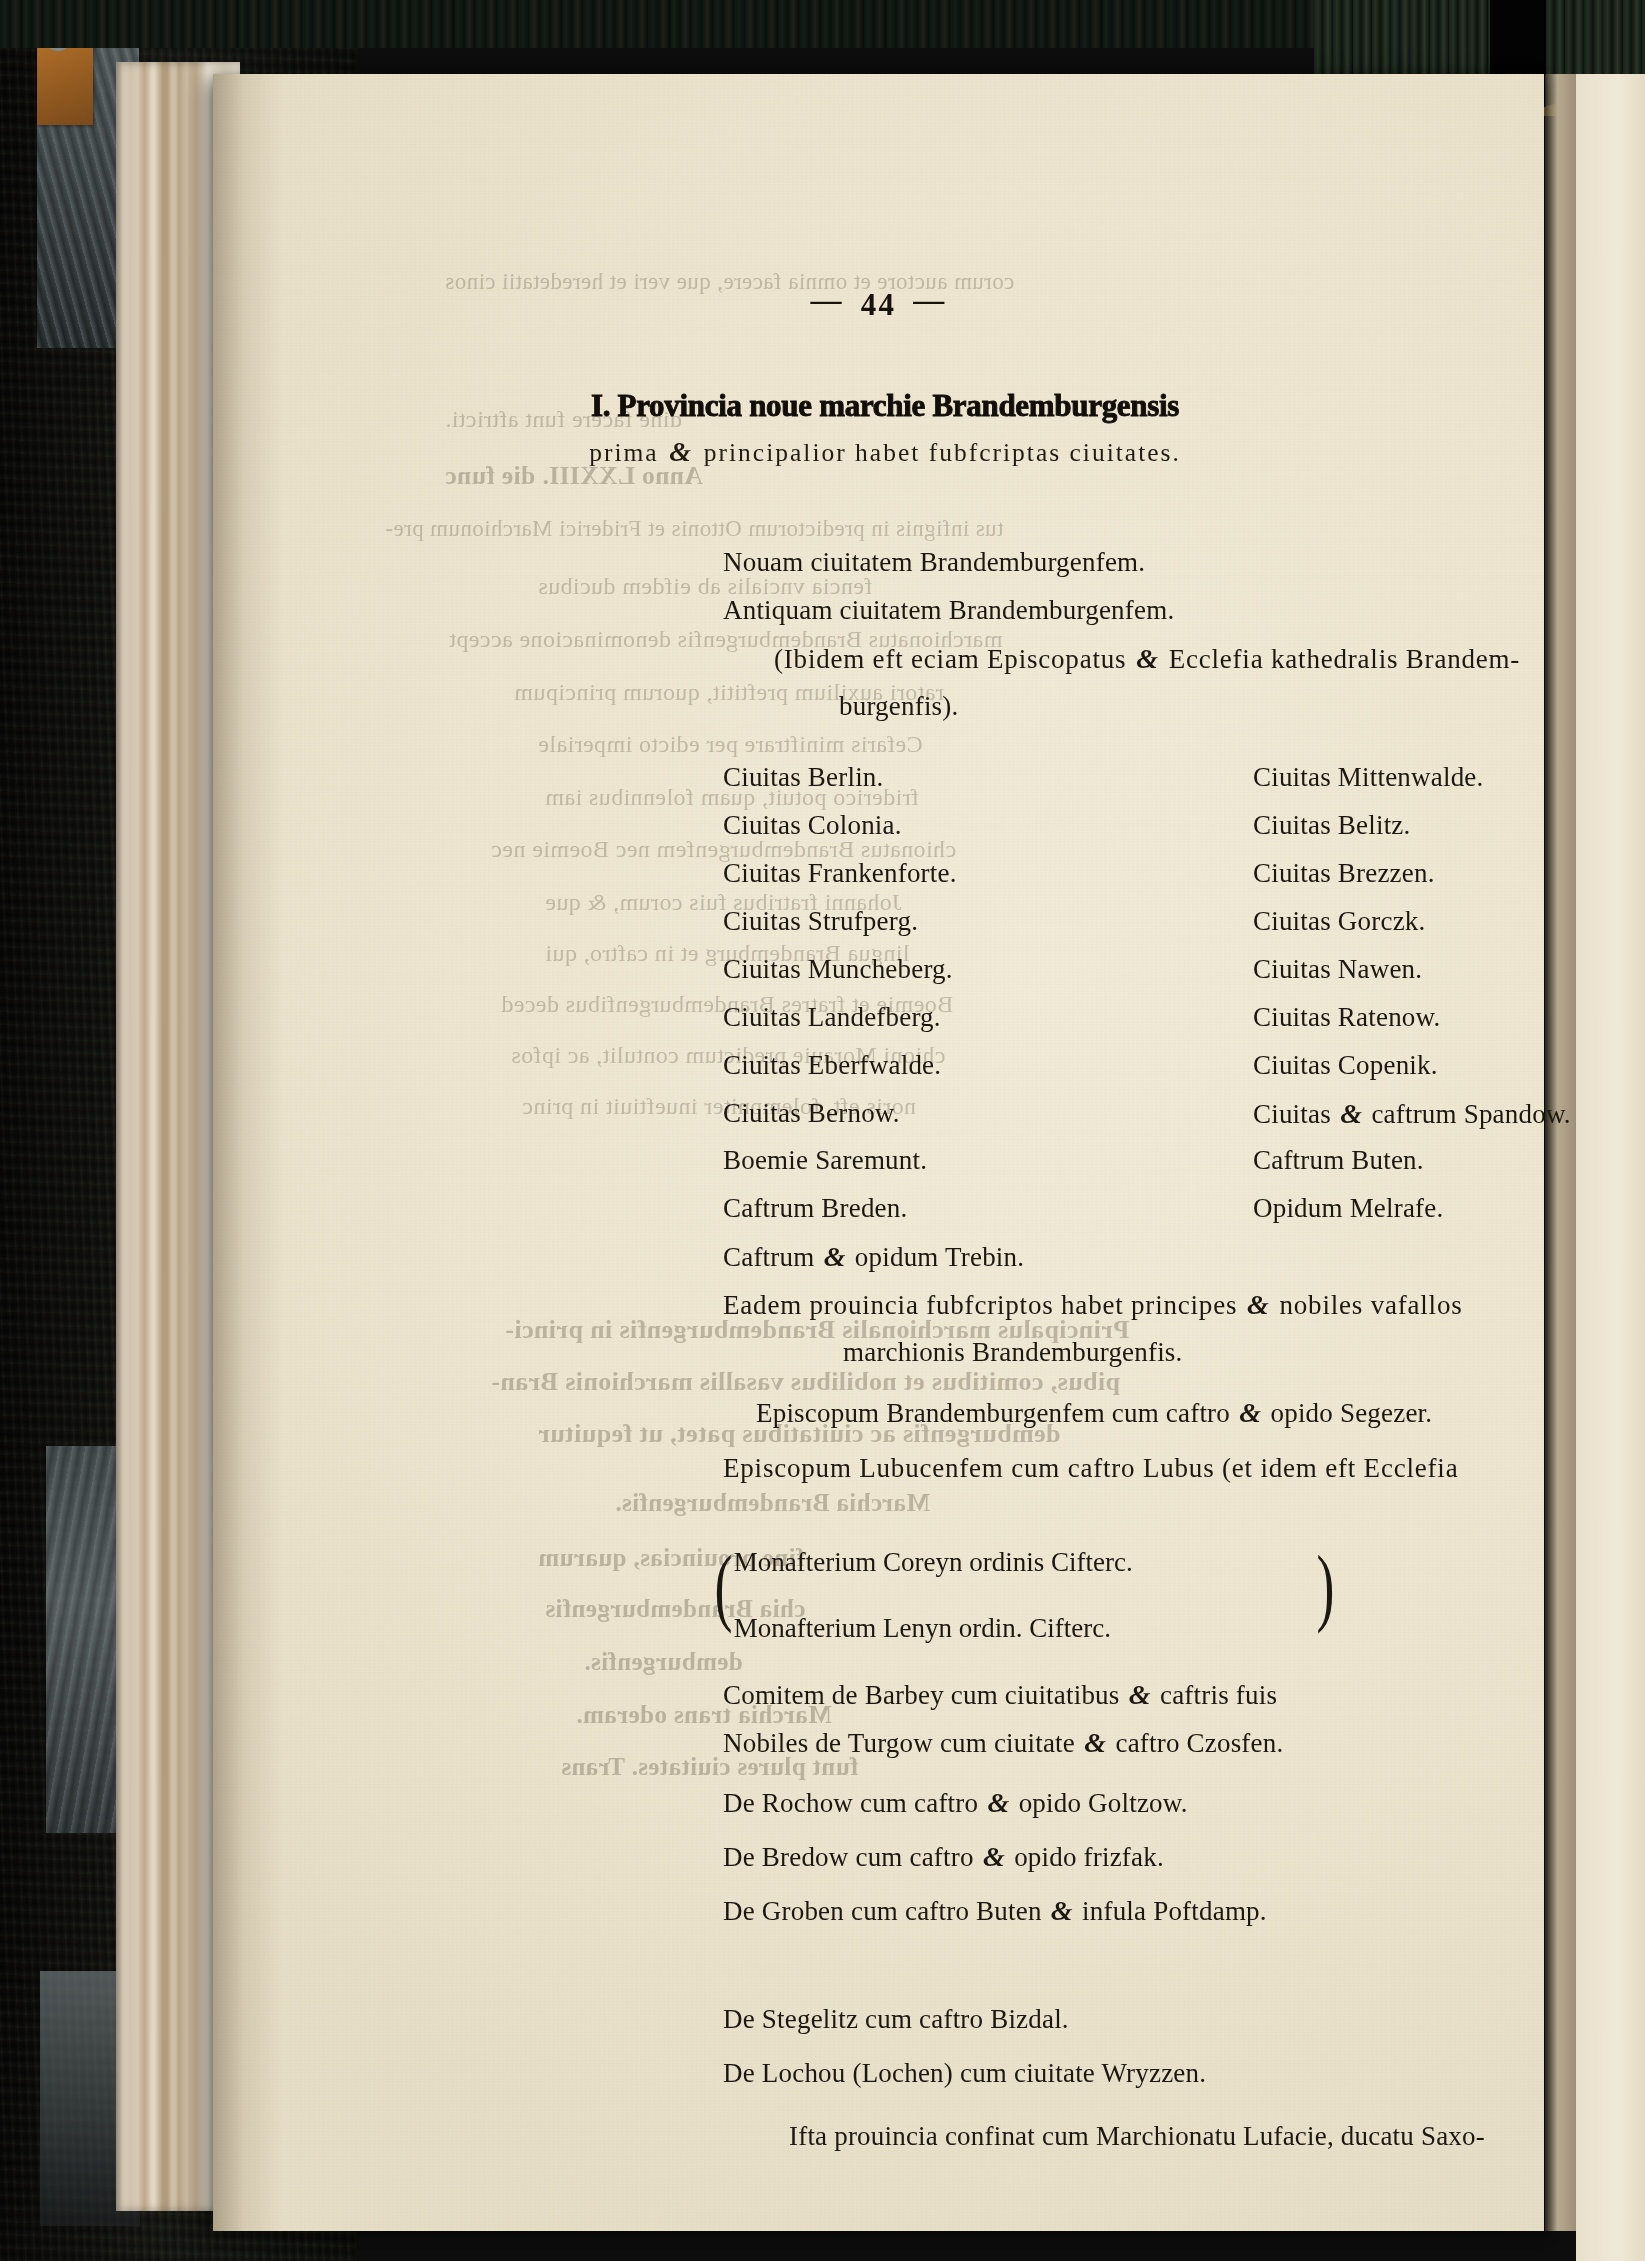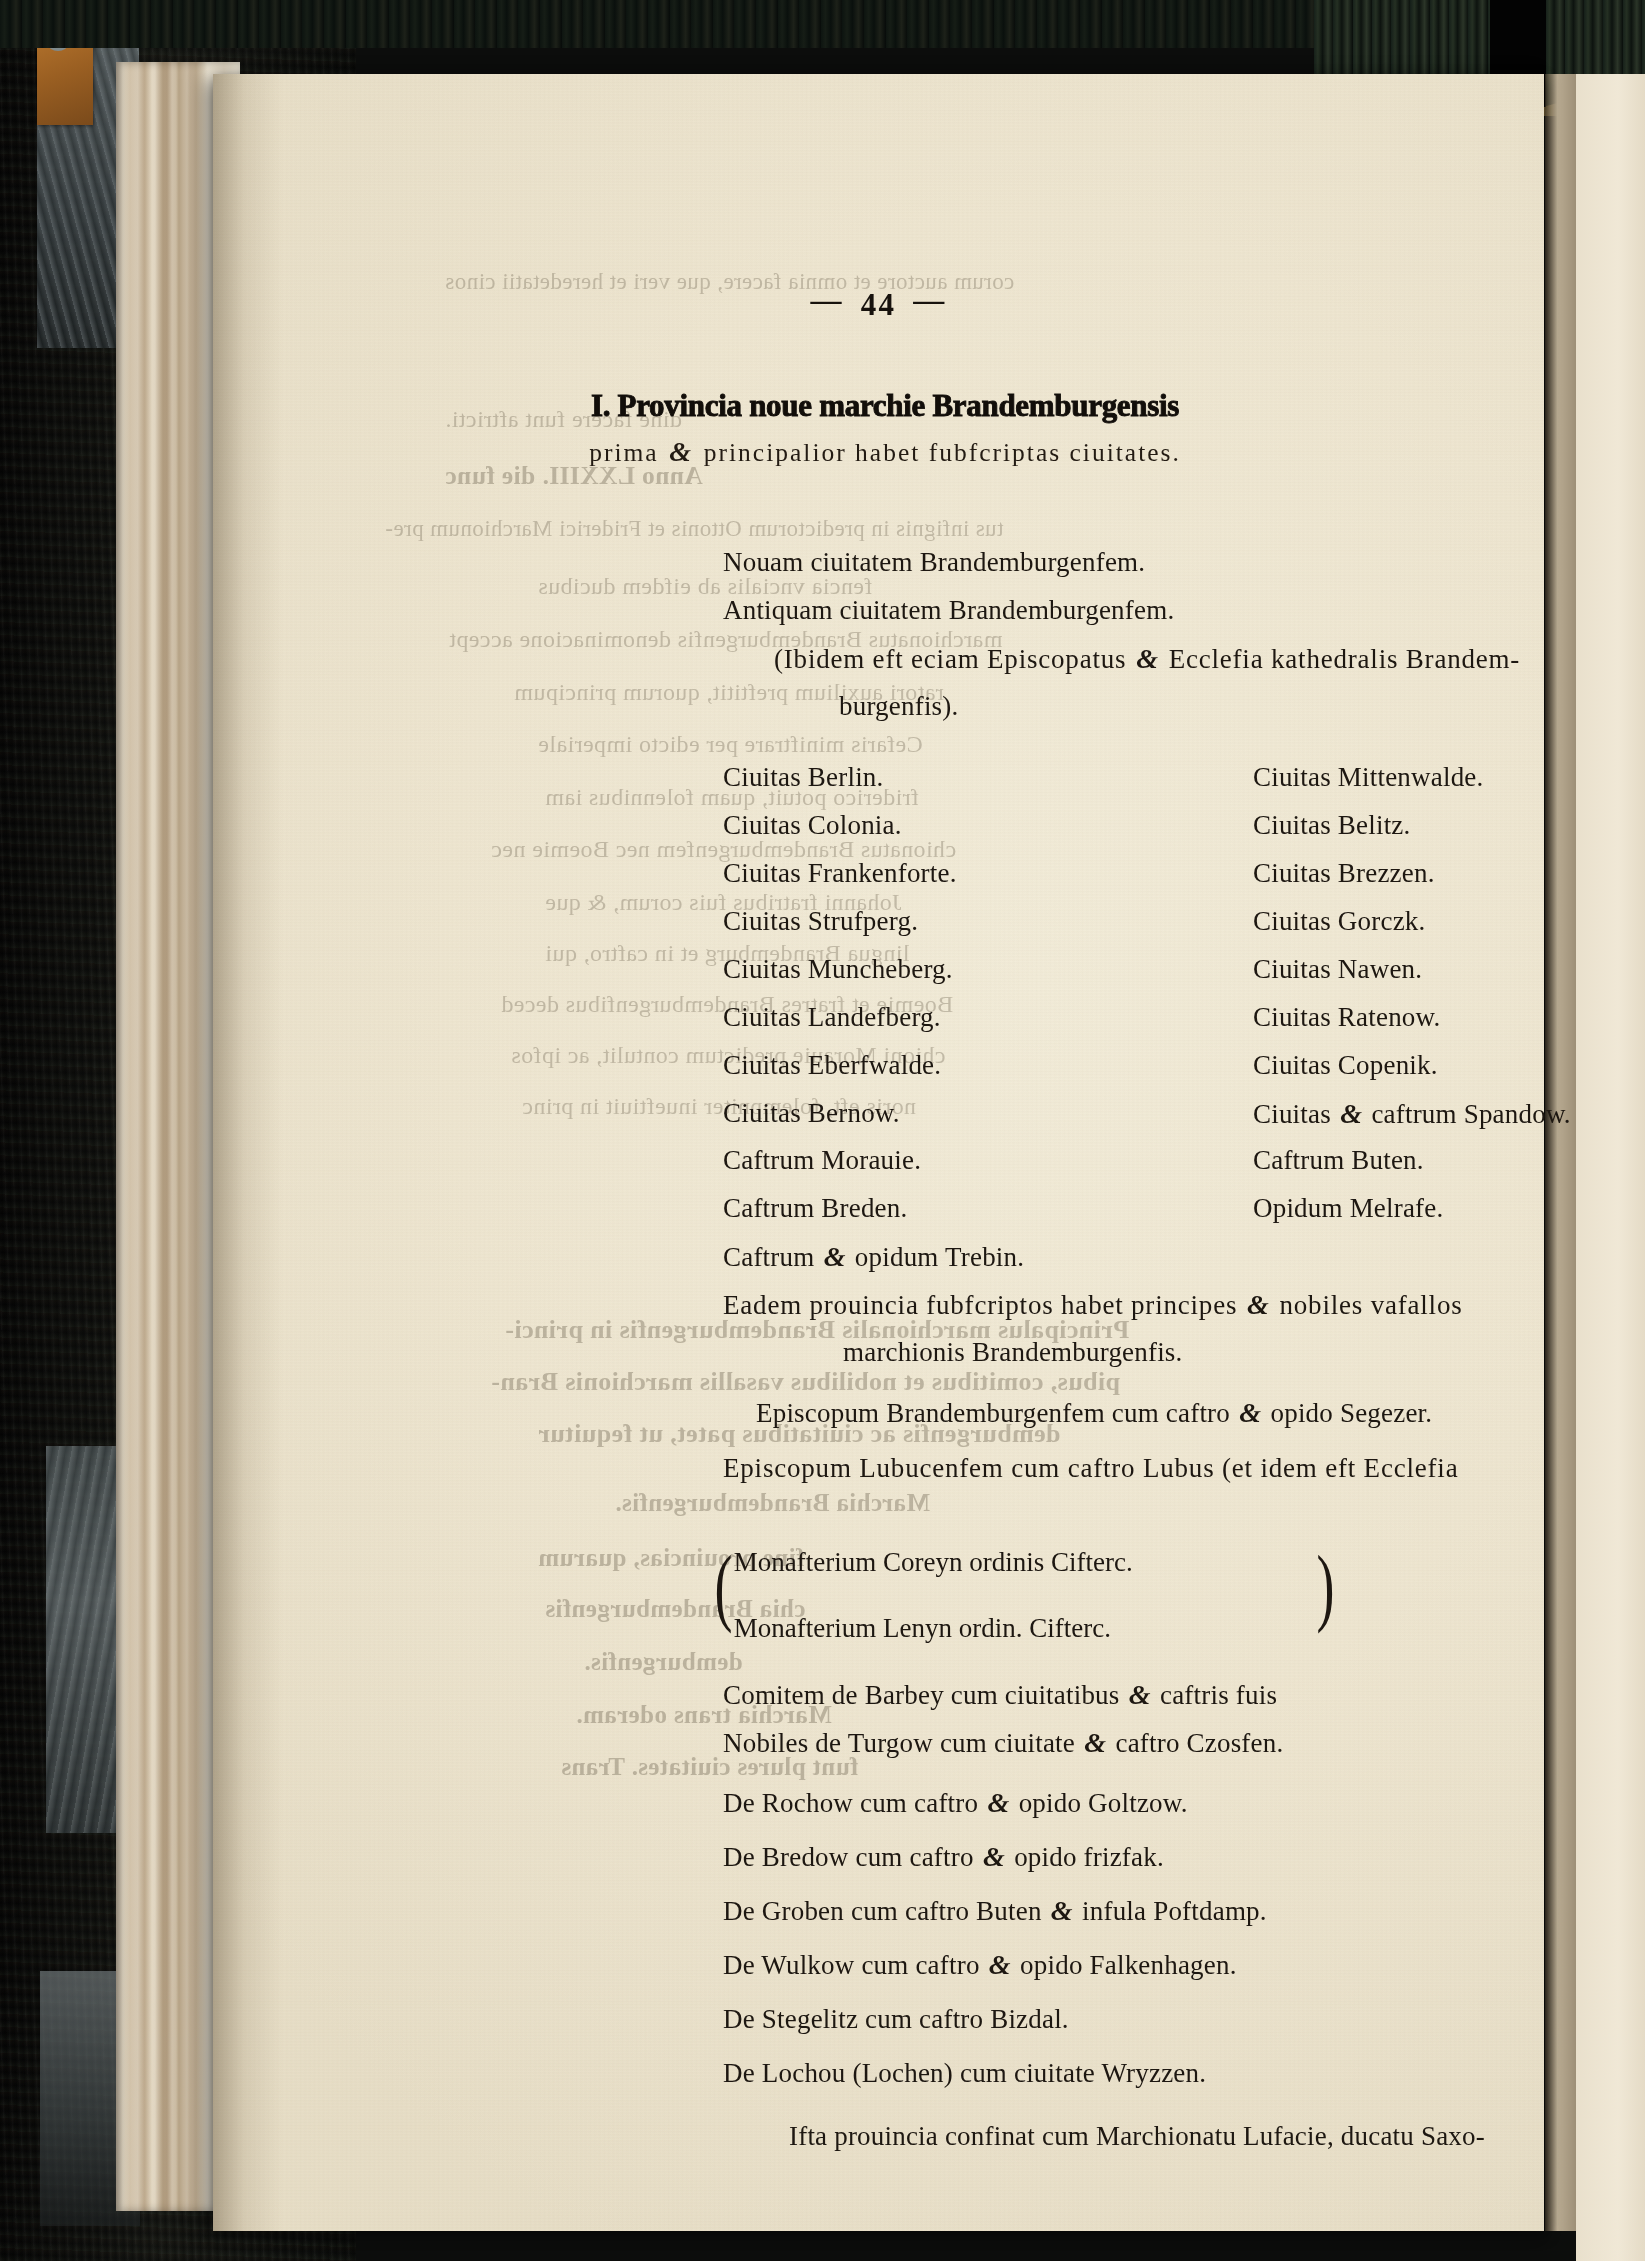--- a/index.html
+++ b/index.html
@@ -292,21 +292,21 @@
     <div class="body-line" style="left:626px; top:617px;">burgenfis).</div>
 
     <div class="body-line col-left" style="top:688px;">Ciuitas Berlin.</div>
     <div class="body-line col-left" style="top:736px;">Ciuitas Colonia.</div>
     <div class="body-line col-left" style="top:784px;">Ciuitas Frankenforte.</div>
     <div class="body-line col-left" style="top:832px;">Ciuitas Strufperg.</div>
     <div class="body-line col-left" style="top:880px;">Ciuitas Muncheberg.</div>
     <div class="body-line col-left" style="top:928px;">Ciuitas Landefberg.</div>
     <div class="body-line col-left" style="top:976px;">Ciuitas Eberfwalde.</div>
     <div class="body-line col-left" style="top:1024px;">Ciuitas Bernow.</div>
-    <div class="body-line col-left" style="top:1071px;">Caftrum Morauie.</div>
+    <div class="body-line col-left" style="top:1071px;">Boemie Saremunt.</div>
     <div class="body-line col-left" style="top:1119px;">Caftrum Breden.</div>
     <div class="body-line col-left" style="top:1167px;">Caftrum <span class="amp">&amp;</span> opidum Trebin.</div>
 
     <div class="body-line col-right" style="top:688px;">Ciuitas Mittenwalde.</div>
     <div class="body-line col-right" style="top:736px;">Ciuitas Belitz.</div>
     <div class="body-line col-right" style="top:784px;">Ciuitas Brezzen.</div>
     <div class="body-line col-right" style="top:832px;">Ciuitas Gorczk.</div>
     <div class="body-line col-right" style="top:880px;">Ciuitas Nawen.</div>
     <div class="body-line col-right" style="top:928px;">Ciuitas Ratenow.</div>
     <div class="body-line col-right" style="top:976px;">Ciuitas Copenik.</div>
@@ -324,21 +324,20 @@
       <span class="paren" style="left:588px; top:-4.6px;">)</span>
       <span class="gl" style="left:10.8px; top:0px;">Monafterium Coreyn ordinis Cifterc.</span>
       <span class="gl" style="left:10.8px; top:66px;">Monafterium Lenyn ordin. Cifterc.</span>
     </div>
 
     <div class="body-line" style="left:510px; top:1605px;">Comitem de Barbey cum ciuitatibus <span class="amp">&amp;</span> caftris fuis</div>
     <div class="body-line" style="left:510px; top:1653px;">Nobiles de Turgow cum ciuitate <span class="amp">&amp;</span> caftro Czosfen.</div>
     <div class="body-line" style="left:510px; top:1713px;">De Rochow cum caftro <span class="amp">&amp;</span> opido Goltzow.</div>
     <div class="body-line" style="left:510px; top:1767px;">De Bredow cum caftro <span class="amp">&amp;</span> opido frizfak.</div>
     <div class="body-line" style="left:510px; top:1821px;">De Groben cum caftro Buten <span class="amp">&amp;</span> infula Poftdamp.</div>
-    <div class="body-line" style="left:510px; top:1875px;">De Wulkow cum caftro <span class="amp">&amp;</span> opido Falkenhagen.</div>
     <div class="body-line" style="left:510px; top:1930px;">De Stegelitz cum caftro Bizdal.</div>
     <div class="body-line" style="left:510px; top:1984px;">De Lochou (Lochen) cum ciuitate Wryzzen.</div>
 
     <div class="body-line" style="left:576px; top:2047px;">Ifta prouincia confinat cum Marchionatu Lufacie, ducatu Saxo-</div>
 
   </div>
 </div>
 
 
 </body></html>

